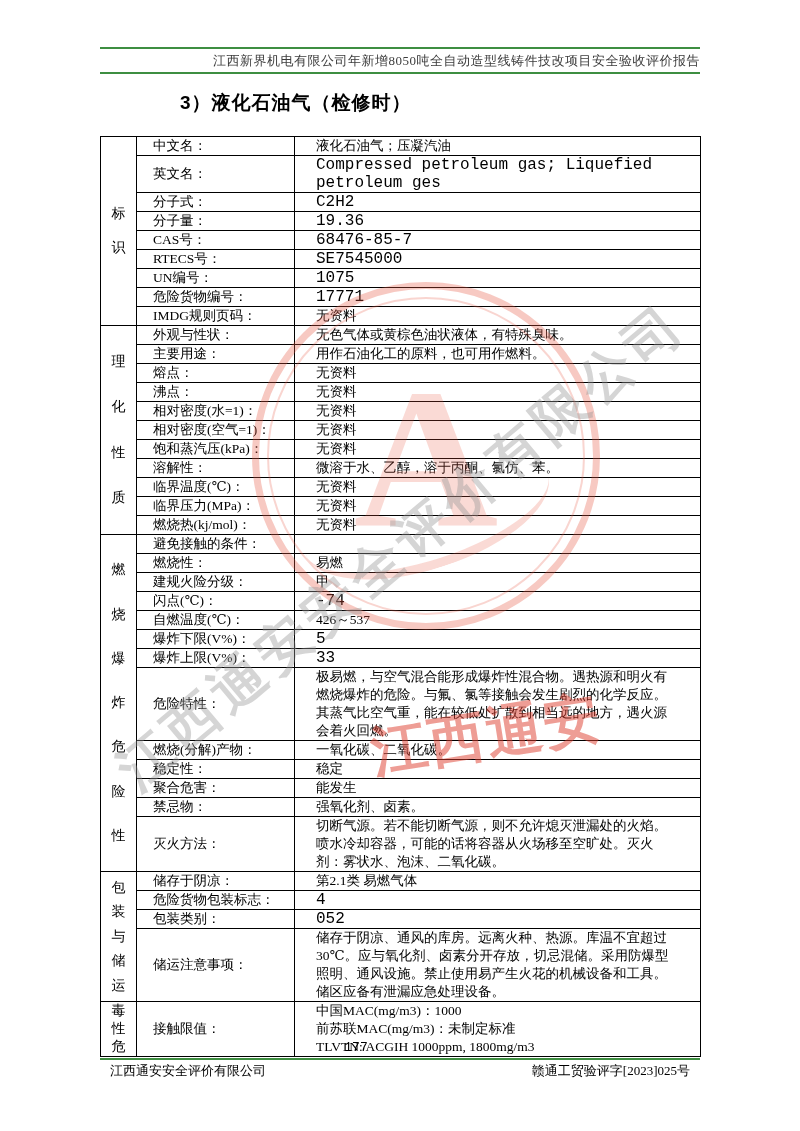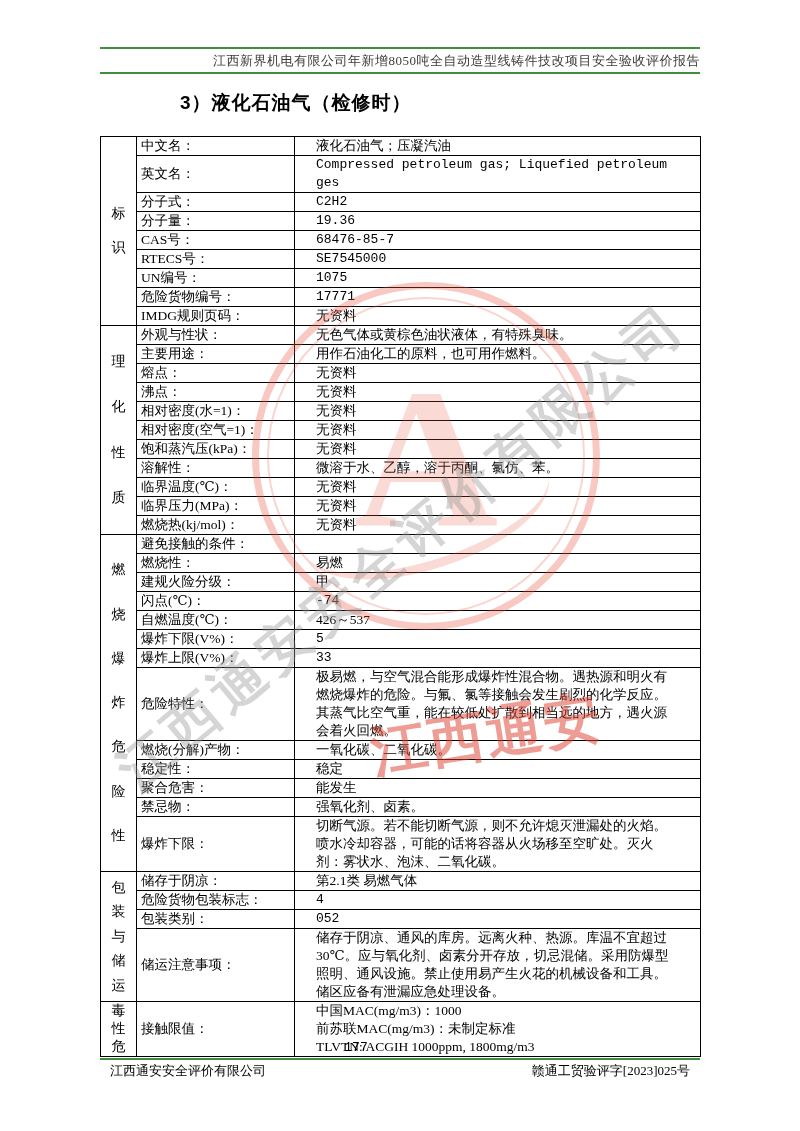--- a/index.html
+++ b/index.html
@@ -19,23 +19,23 @@
     position:absolute; left:140px; top:90px;
     font-family:"Liberation Sans","DejaVu Sans",sans-serif;
     font-weight:bold; font-size:19px; letter-spacing:1px;margin-left:40px;
   }
 
   
   .msds { position:absolute; top:136px; left:100px; width:600px;
           border-collapse:collapse; table-layout:fixed; background:transparent; }
   .msds td { border:1px solid #000; vertical-align:middle; }
   .group-cell { position:relative; padding:0; }
-  .field-cell { font-size:13.5px; line-height:18px; padding:0 4px; }
+  .field-cell { font-size:13.5px; line-height:18px; padding:0 16px; }
   .value-cell { font-size:13.5px; line-height:18px; padding:0 21px; white-space:pre-line; }
-  .value-cell.latin { font-family:"Liberation Mono","DejaVu Sans Mono",monospace; font-size:13px; }
+  .value-cell.latin { font-family:"Liberation Mono","DejaVu Sans Mono",monospace; font-size:16px; }
   .group-label {
     position:absolute; inset:0; display:flex; flex-direction:column;
     justify-content:space-evenly; align-items:center; font-size:14px;
   }
   .group-label.compact { justify-content:center; gap:16px; }
 
   
   .page-num { position:absolute; top:1040px; left:0; width:712px; text-align:center; font-size:13px;font-family:Liberation Mono, monospace; }
   .ftr-rule { position:absolute; top:1058px; left:100px; width:600px; height:2px; background:#3e8e41; }
   .ftr { position:absolute; top:1062px; left:100px; width:600px; padding:0 10px;
@@ -236,21 +236,21 @@
       </tr>
       <tr>
         <td class="field-cell">聚合危害：</td>
         <td class="value-cell">能发生</td>
       </tr>
       <tr>
         <td class="field-cell">禁忌物：</td>
         <td class="value-cell">强氧化剂、卤素。</td>
       </tr>
       <tr>
-        <td class="field-cell">爆炸下限：</td>
+        <td class="field-cell">灭火方法：</td>
         <td class="value-cell">切断气源。若不能切断气源，则不允许熄灭泄漏处的火焰。喷水冷却容器，可能的话将容器从火场移至空旷处。灭火剂：雾状水、泡沫、二氧化碳。</td>
       </tr>
       <tr>
         <td class="group-cell" rowspan="4">
           <div class="group-label">
             <span>包</span>
             <span>装</span>
             <span>与</span>
             <span>储</span>
             <span>运</span>

